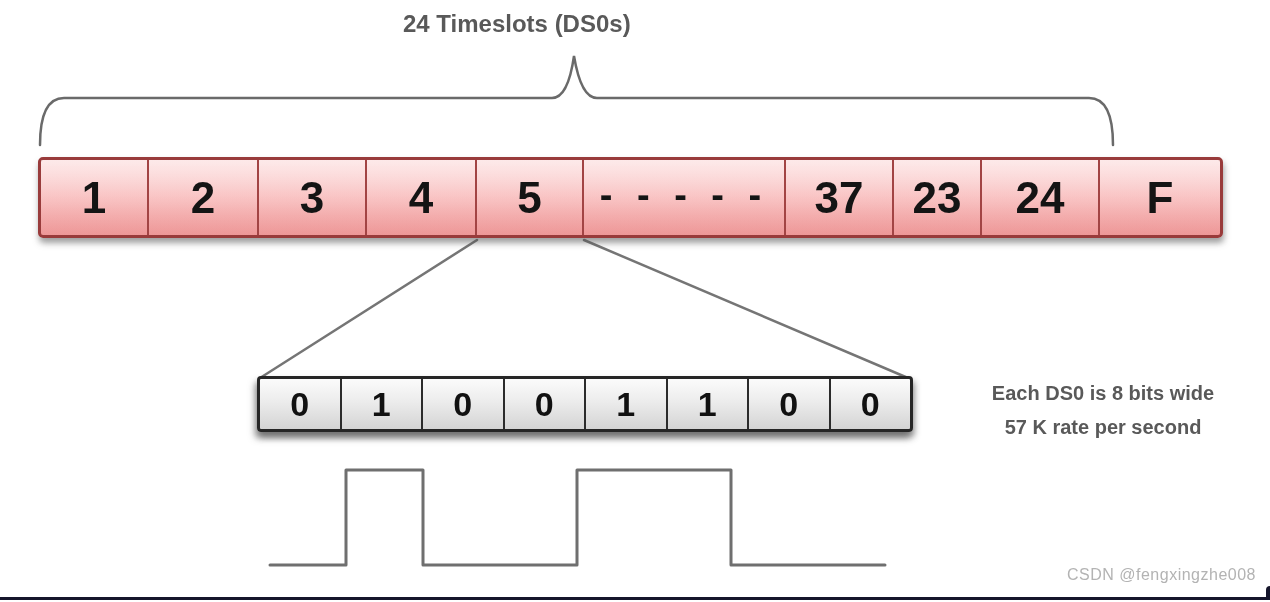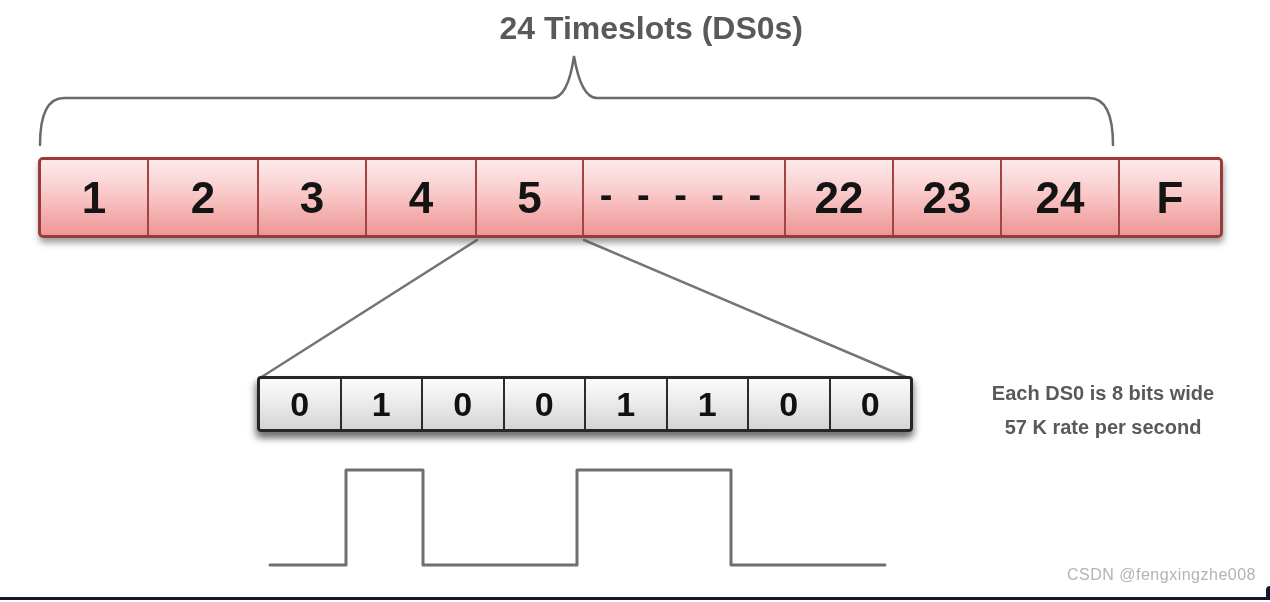--- a/index.html
+++ b/index.html
@@ -9,22 +9,22 @@
     height: 602px;
     background: #ffffff;
     overflow: hidden;
     font-family: "Liberation Sans", sans-serif;
   }
 
   
   .title {
     position: absolute;
     left: 403px; top: 10px; width: 400px;
-    text-align: right;
-    font-size: 32px;
+    text-align: left;
+    font-size: 24px;
     font-weight: bold;
     color: #595959;
     letter-spacing: 0px;
   }
 
   
   .overlay {
     position: absolute;
     left: 0; top: 0;
     width: 1270px; height: 602px;
@@ -134,22 +134,22 @@
 
   <div class="title">24 Timeslots (DS0s)</div>
 
   <div class="timeslot-row">
     <div class="ts-cell" style="width:108px">1</div>
     <div class="ts-cell" style="width:110px">2</div>
     <div class="ts-cell" style="width:108px">3</div>
     <div class="ts-cell" style="width:110px">4</div>
     <div class="ts-cell" style="width:107px">5</div>
     <div class="ts-cell dashes" style="width:202px">- - - - -</div>
-    <div class="ts-cell" style="width:108px">22</div>
-    <div class="ts-cell" style="width:108px">23</div>
+    <div class="ts-cell" style="width:108px">37</div>
+    <div class="ts-cell" style="width:88px">23</div>
     <div class="ts-cell" style="width:118px">24</div>
     <div class="ts-cell" style="flex:1">F</div>
   </div>
 
   <div class="bit-row">
     <div class="bit-cell">0</div>
     <div class="bit-cell">1</div>
     <div class="bit-cell">0</div>
     <div class="bit-cell">0</div>
     <div class="bit-cell">1</div>

